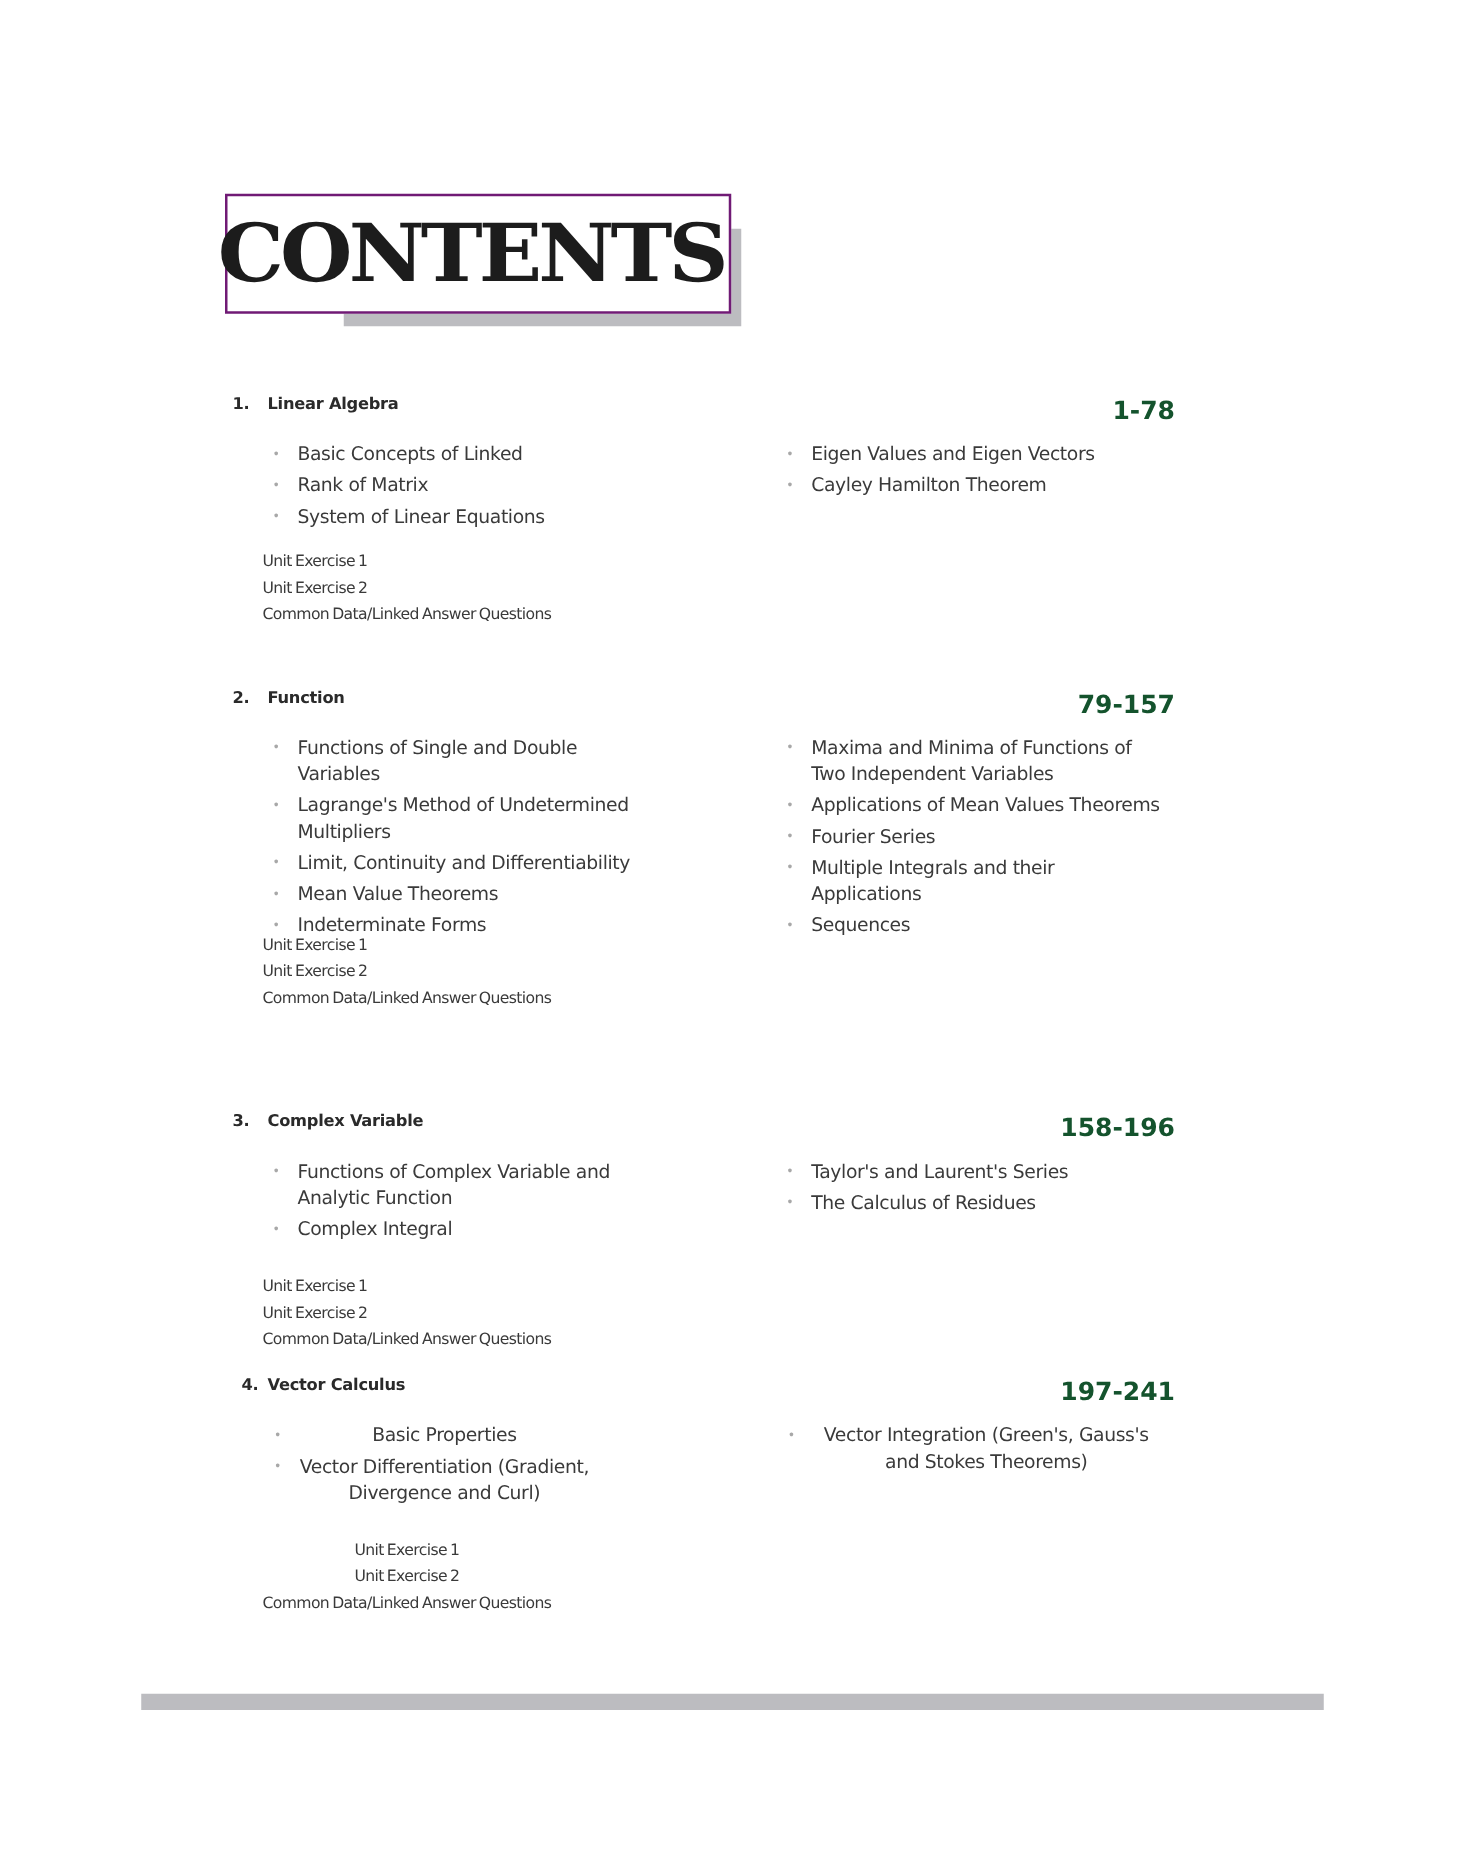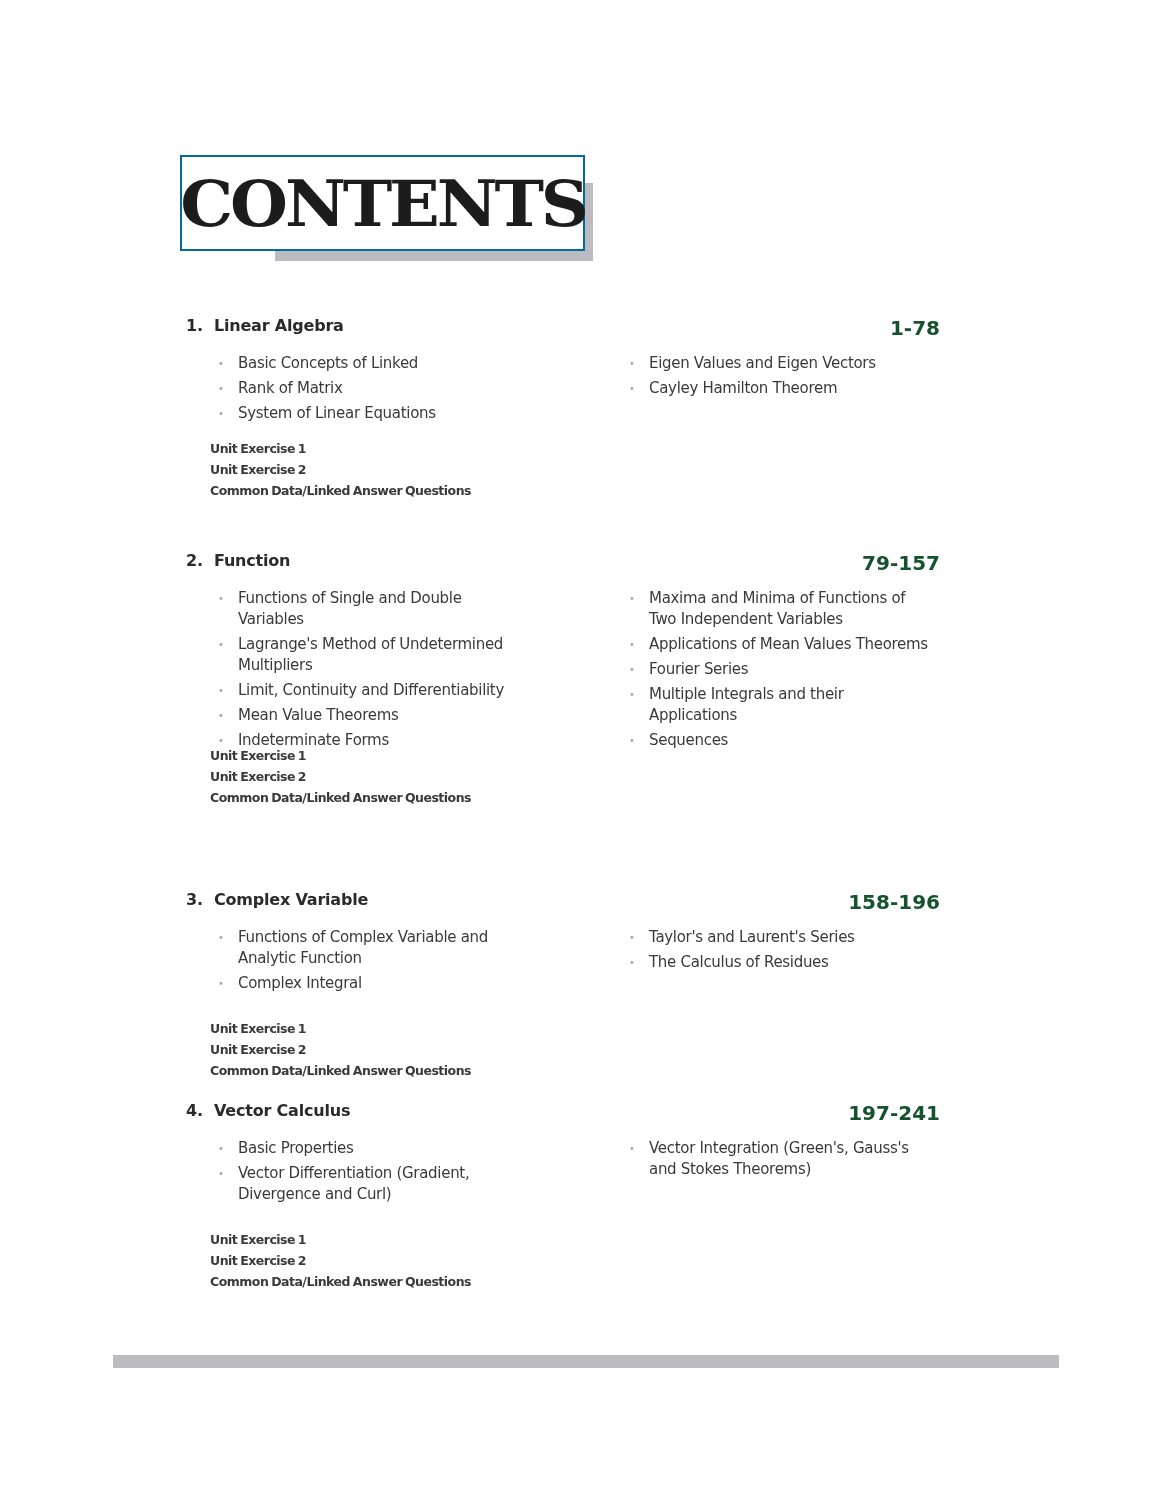--- a/index.html
+++ b/index.html
@@ -23,24 +23,23 @@
     height: 78px;
     background: #bcbcc0;
   }
   .title-box {
     position: absolute;
     left: 180px;
     top: 155px;
     width: 401px;
     height: 92px;
     background: #ffffff;
-    border: 2px solid #0369a1;
+    border: 2px solid #701a75;
     display: flex;
     align-items: center;
-    justify-content: center;
   }
   .title-text {
     font-family: "DejaVu Serif", "Liberation Serif", serif;
     font-weight: bold;
     font-size: 64px;
     letter-spacing: -3px;
     color: #1c1c1c;
     line-height: 1;
     margin-top: 2px;
     transform: scaleX(1.04);
@@ -52,21 +51,21 @@
     width: 756px;
   }
   .section-head {
     position: relative;
     height: 26px;
   }
   .section-title {
     position: absolute;
     left: 0;
     top: 0;
-    font-size: 16px;
+    font-size: 13px;
     font-weight: bold;
     color: #2a2a2a;
     white-space: nowrap;
     letter-spacing: -0.2px;
   }
   .section-title .num {
     display: inline-block;
     width: 28px;
   }
   .section-pages {
@@ -106,21 +105,20 @@
     width: 8px;
     font-size: 10px;
     color: #a8a8a8;
   }
   .exercises {
     position: absolute;
     left: 24px;
     margin: 0;
     padding: 0;
     list-style: none;
-    font-weight: bold;
   }
   .exercise {
     font-size: 12.5px;
     line-height: 21px;
     color: #3a3a3a;
     letter-spacing: -0.5px;
     word-spacing: -1px;
   }
   .bottom-bar {
     position: absolute;
@@ -205,21 +203,21 @@
       <li class="topic"><span class="bullet">•</span><span>The Calculus of Residues</span></li>
     </ul>
   </div>
   <ul class="exercises" style="top:128px;">
     <li class="exercise">Unit Exercise 1</li>
     <li class="exercise">Unit Exercise 2</li>
     <li class="exercise">Common Data/Linked Answer Questions</li>
   </ul>
 </div>
 
-<div class="section" style="top:1101px;">
+<div class="section" style="top:1101px;text-align:center;">
   <div class="section-head">
     <span class="section-title"><span class="num">4.</span><span>Vector Calculus</span></span>
     <span class="section-pages">197-241</span>
   </div>
   <div class="topics" style="top:11px;">
     <ul class="col left" style="width:255px;">
       <li class="topic"><span class="bullet">•</span><span>Basic Properties</span></li>
       <li class="topic"><span class="bullet">•</span><span>Vector Differentiation (Gradient, Divergence and Curl)</span></li>
     </ul>
     <ul class="col right" style="width:300px;">

